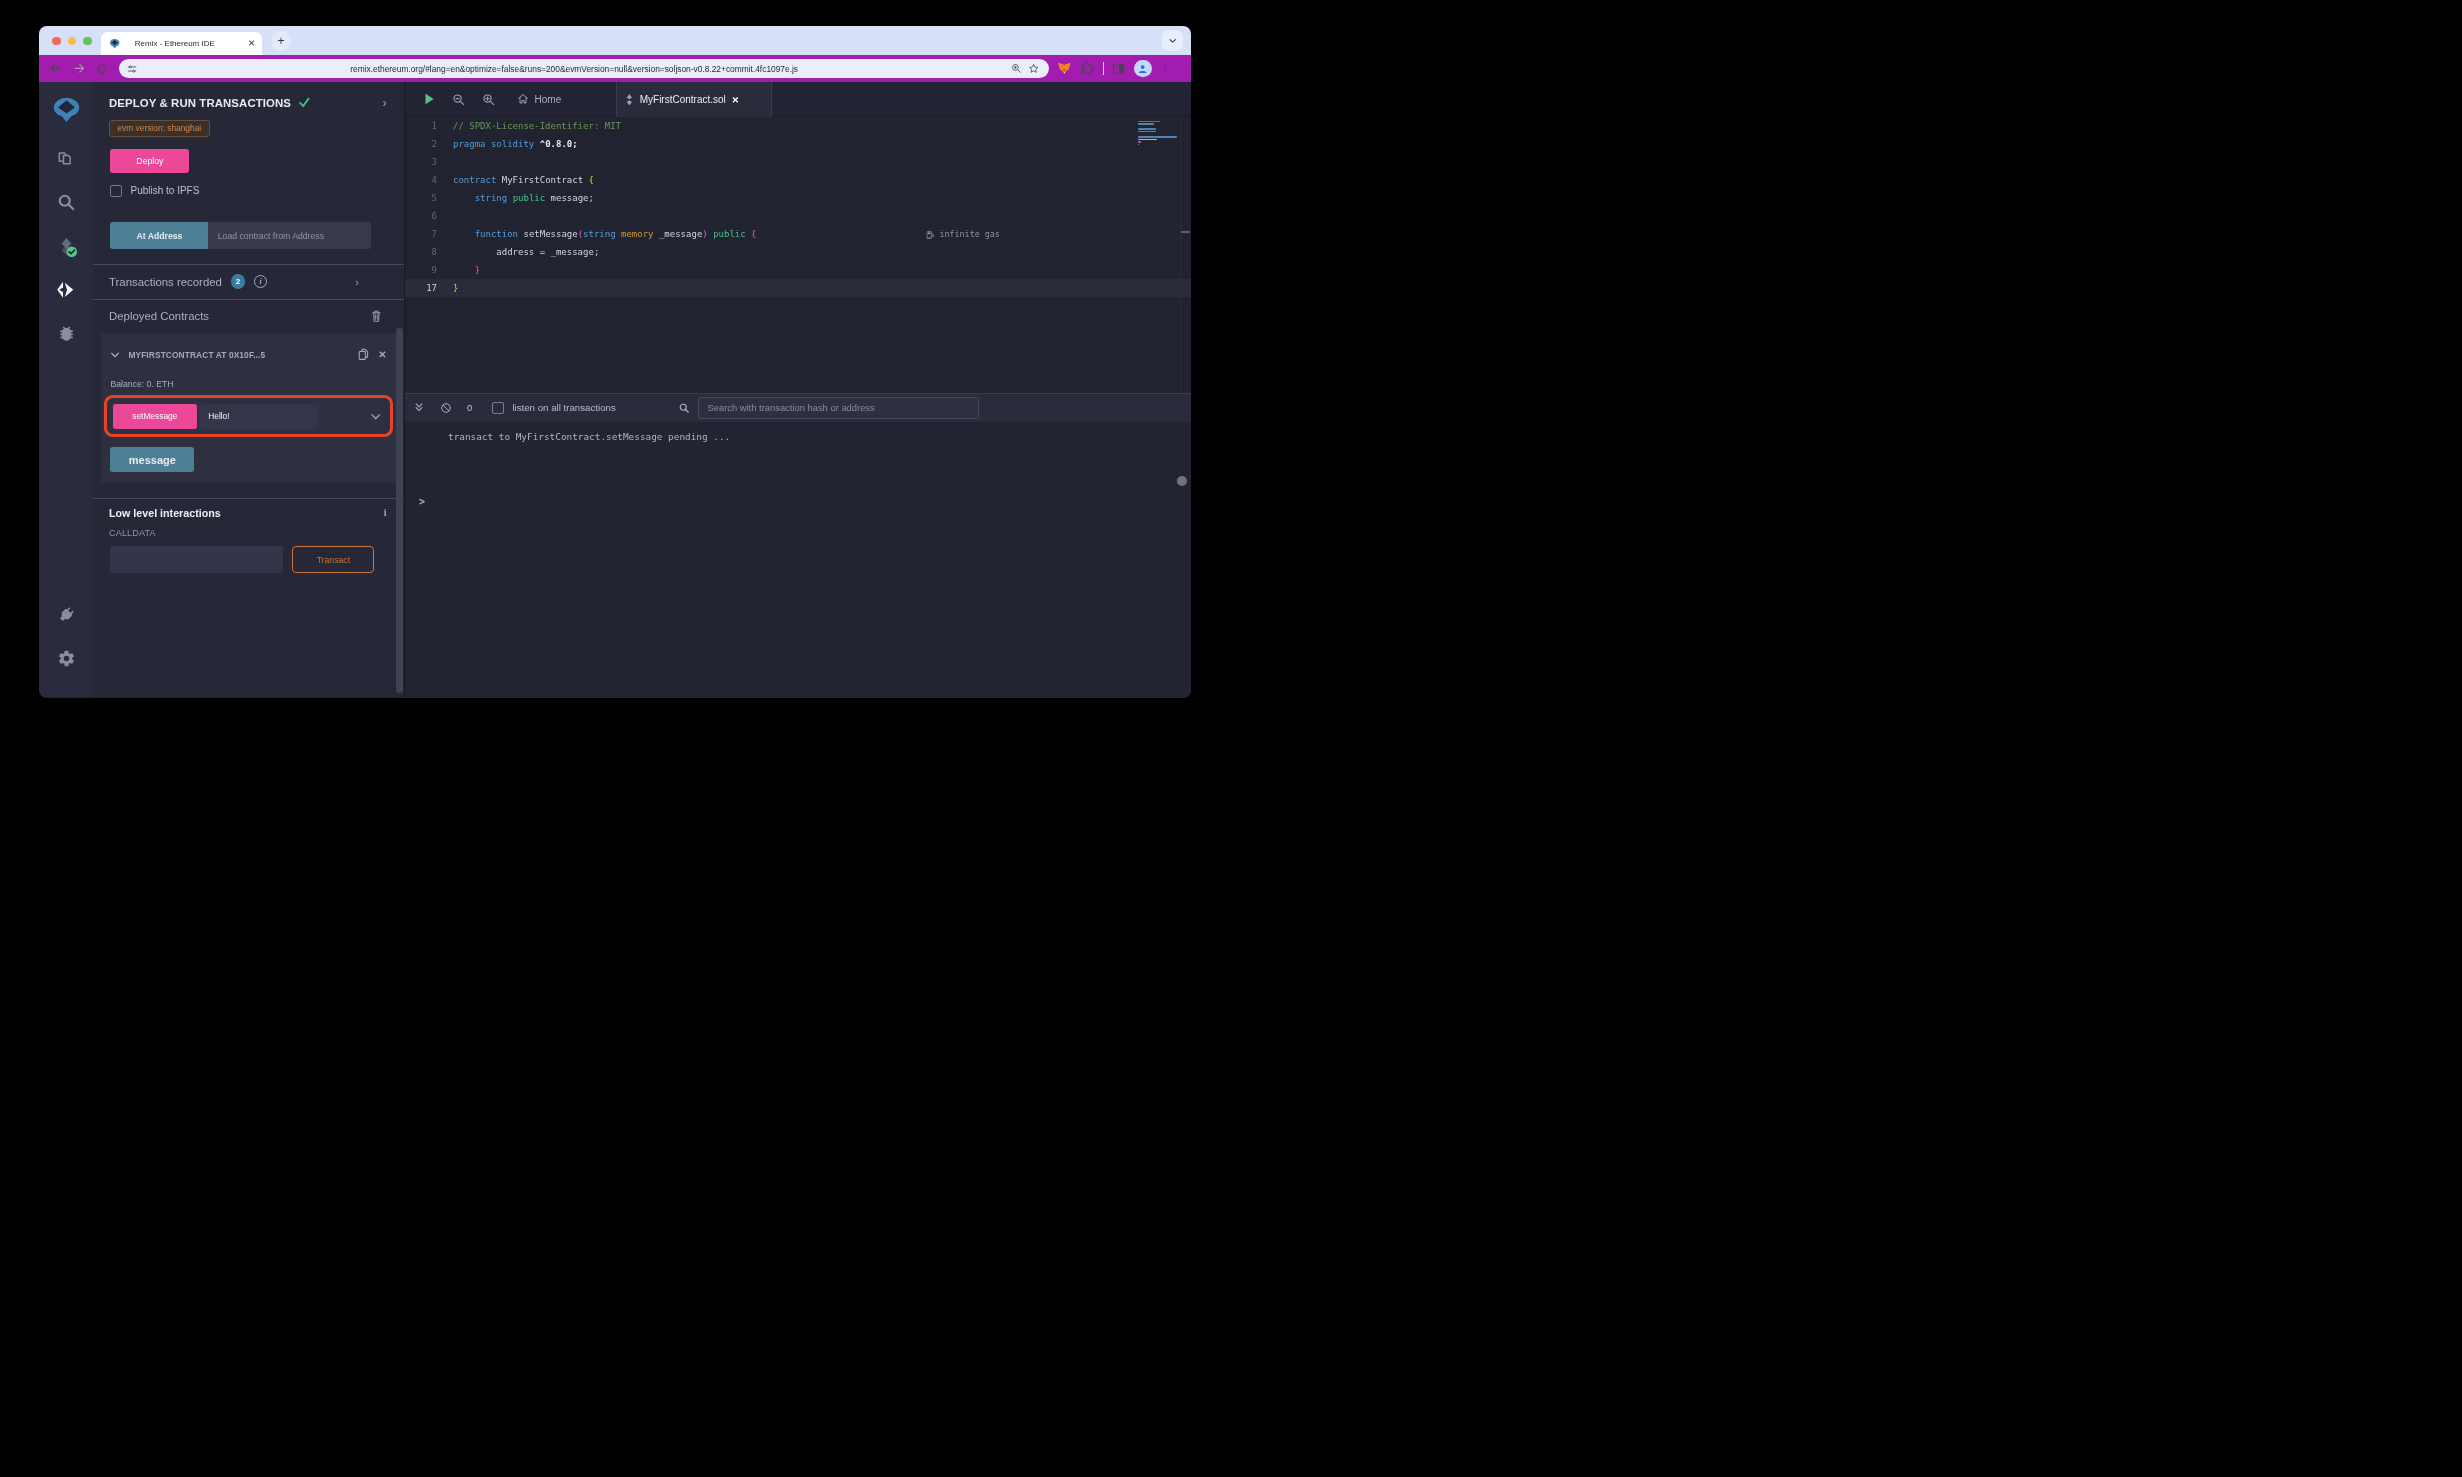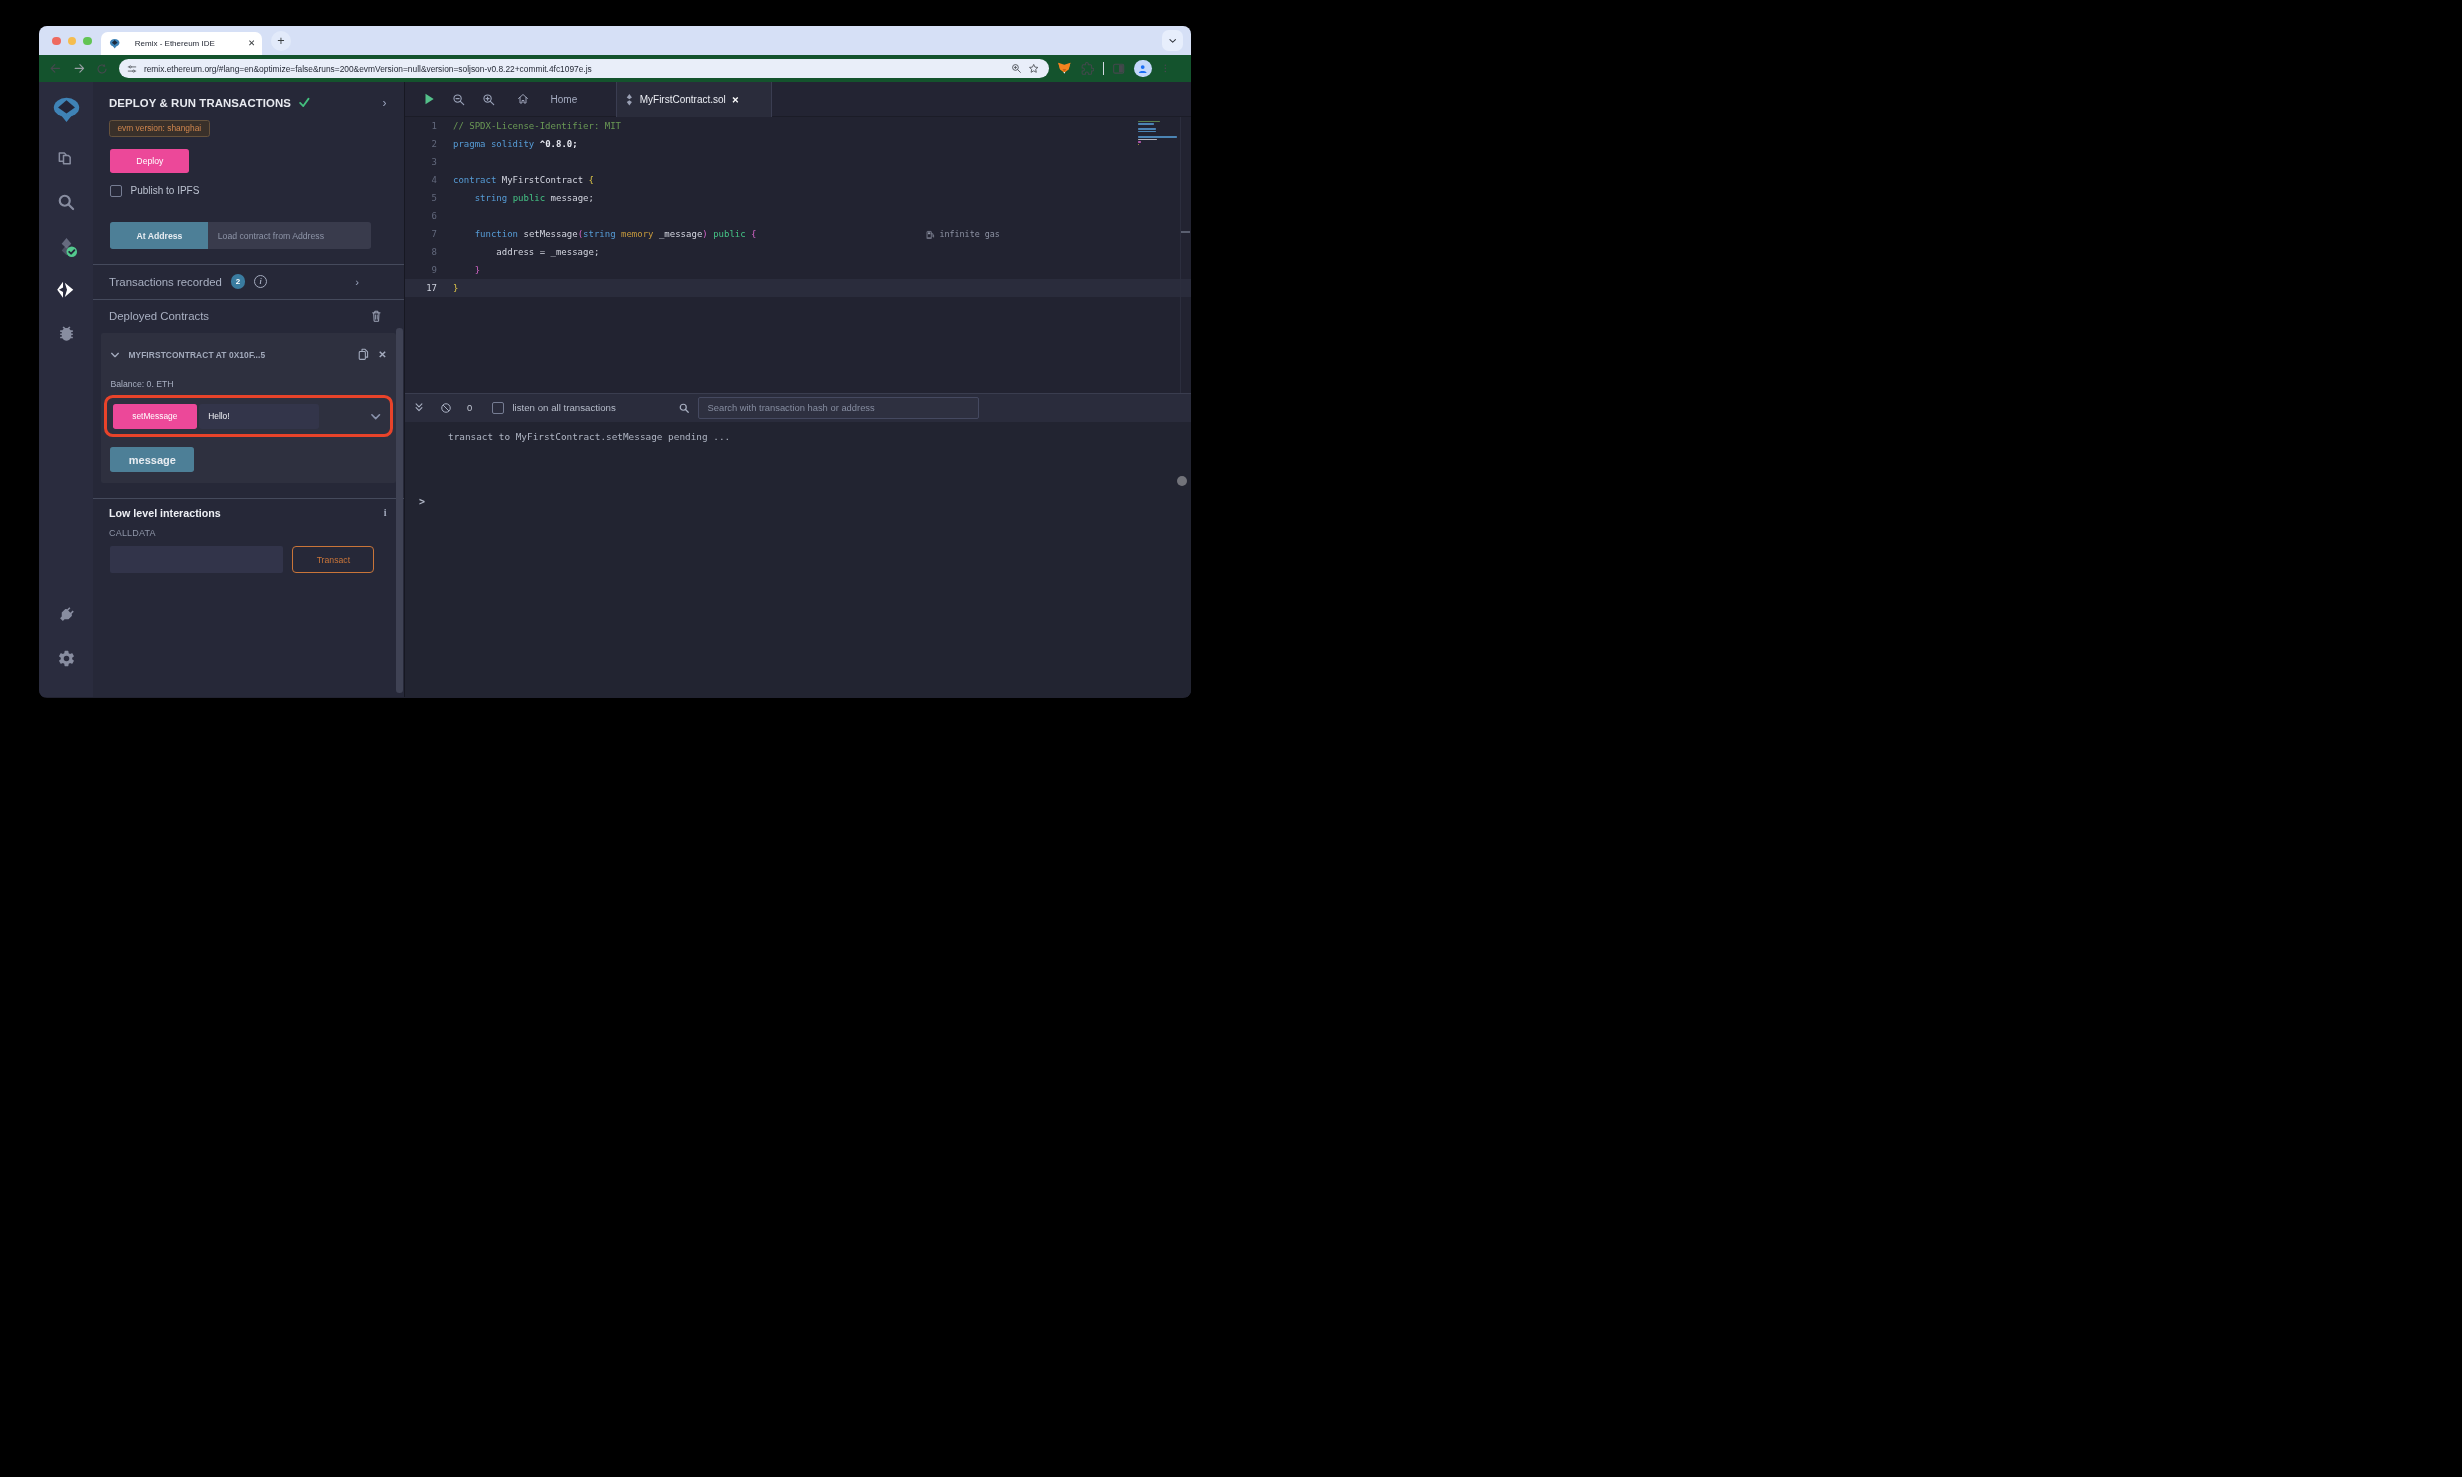--- a/index.html
+++ b/index.html
@@ -11,21 +11,21 @@
   
   .tabstrip { position:relative; height:29px; background:#d6e0f6; }
   .traffic { position:absolute; left:13.4px; top:10.7px; display:flex; gap:6.7px; }
   .light { width:8.7px; height:8.7px; border-radius:50%; }
   .chrome-tab { position:absolute; left:62px; bottom:0; width:161px; height:23.4px; background:#fff; border-radius:6.7px 6.7px 0 0; display:flex; align-items:center; gap:5.4px; padding:0 6.7px 0 8px; }
   .tab-title { flex:1; font-size:8px; color:#1f2430; white-space:nowrap; overflow:hidden;padding-left:9px; }
   .tab-close { color:#3c4043; font-size:8.7px; cursor:default; }
   .newtab { position:absolute; left:232px; top:4.7px; width:20px; height:20px; border-radius:50%; background:#e2eafa; display:flex; align-items:center; justify-content:center; color:#3c4043; font-size:12.7px; }
   .tabsearch { position:absolute; right:8px; top:4px; width:21px; height:21px; border-radius:6.7px; background:#e7eefc; display:flex; align-items:center; justify-content:center; }
 
-  .toolbar { height:27.4px; background:#14532d; display:flex; align-items:center; padding:0 9.4px; gap:8.7px; }
+  .toolbar { height:27.4px; background:#a21caf; display:flex; align-items:center; padding:0 9.4px; gap:8.7px;text-align:center; }
   .navicon { display:flex; align-items:center; justify-content:center; width:14.7px; height:14.7px; color:#45494e; }
   .navicon.disabled { color:#9aa0a6; }
   .url-pill { flex:1; max-width:930px; height:19.4px; background:#e9eef9; border-radius:10px; display:flex; align-items:center; gap:6.7px; padding:0 8.7px; }
   .url-text { flex:1; font-size:8.4px; color:#1f2430; white-space:nowrap; overflow:hidden; }
   .pill-ic { color:#4b4f55; display:flex; }
   .chrome-right { display:flex; align-items:center; gap:8.7px; }
   .vsep { width:0.7px; height:13.4px; background:#d4d8e3; }
   .avatar { width:17.4px; height:17.4px; border-radius:50%; background:#c3d7fb; display:flex; align-items:center; justify-content:center; }
 
   
@@ -80,21 +80,21 @@
   .calldata-row { display:flex; margin:8px 0 0 17.4px; gap:9px; }
   .calldata-input { width:173px; height:27px; background:#32344a; border:none; border-radius:2px; padding:0 8px; color:#d5d9e2; font-size:8.7px; font-family:inherit; }
   .transact-btn { width:82px; height:27px; background:transparent; border:0.7px solid #c97539; border-radius:4px; color:#c97539; font-size:8.7px; }
   .panel-scroll { position:absolute; right:1.3px; top:246px; bottom:4px; width:6.7px; border-radius:3.3px; background:#3f4254; }
 
   
   .editor-tabs { position:relative; height:35px; flex:none; background:#232433; border-bottom:0.7px solid #1b1c27; display:flex; align-items:center; }
   .etb { display:flex; align-items:center; justify-content:center; }
   .run-btn { margin-left:17.4px; color:#54c08a; }
   .zoom-ic { margin-left:16px; color:#9aa2b8; }
-  .home-tab { margin-left:21.4px; display:flex; align-items:center; gap:22px; color:#a6adc2; font-size:10px; }
+  .home-tab { margin-left:21.4px; display:flex; align-items:center; gap:6px; color:#a6adc2; font-size:10px; }
   .file-tab { position:absolute; left:211px; top:0; height:35px; width:156px; background:#2a2c3b; border-left:0.7px solid #3a3d51; border-right:0.7px solid #3a3d51; display:flex; align-items:center; gap:6px; padding:0 8px; }
   .file-tab-label { font-size:10px; color:#eceef4; white-space:nowrap; }
   .file-tab-close { color:#fff; font-weight:700; font-size:8.7px; }
   .sol-glyph { color:#9aa0b4; display:flex; }
 
   .code-area { position:relative; flex:1; overflow:hidden; font-family:"DejaVu Sans Mono",monospace; font-size:9px; line-height:18px; }
   .code-line { display:flex; height:18px; position:relative; }
   .code-line.current { background:#2a2c3c; }
   .gutter { flex:none; width:48px; text-align:right; padding-right:16px; color:#62687c; }
   .code-line.current .gutter { color:#ced2de; }

